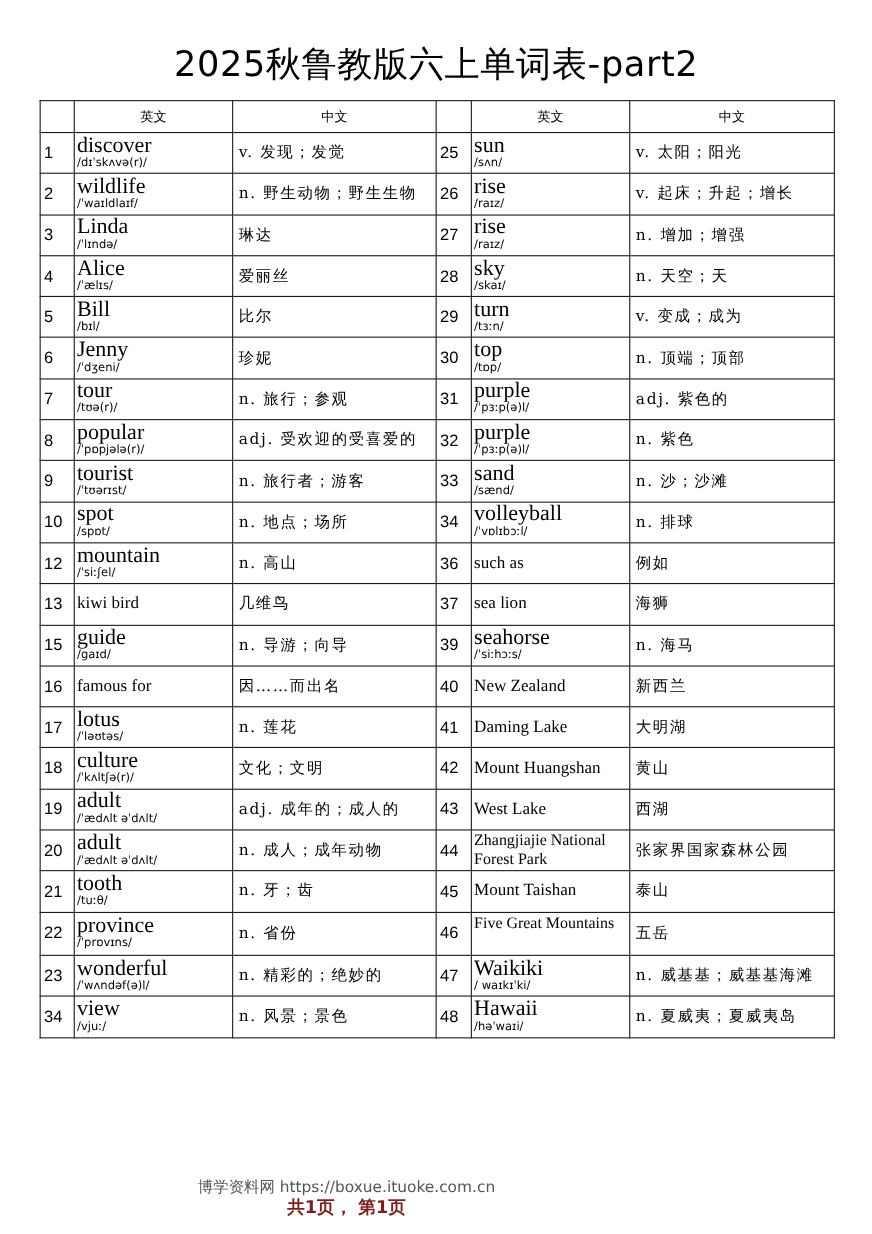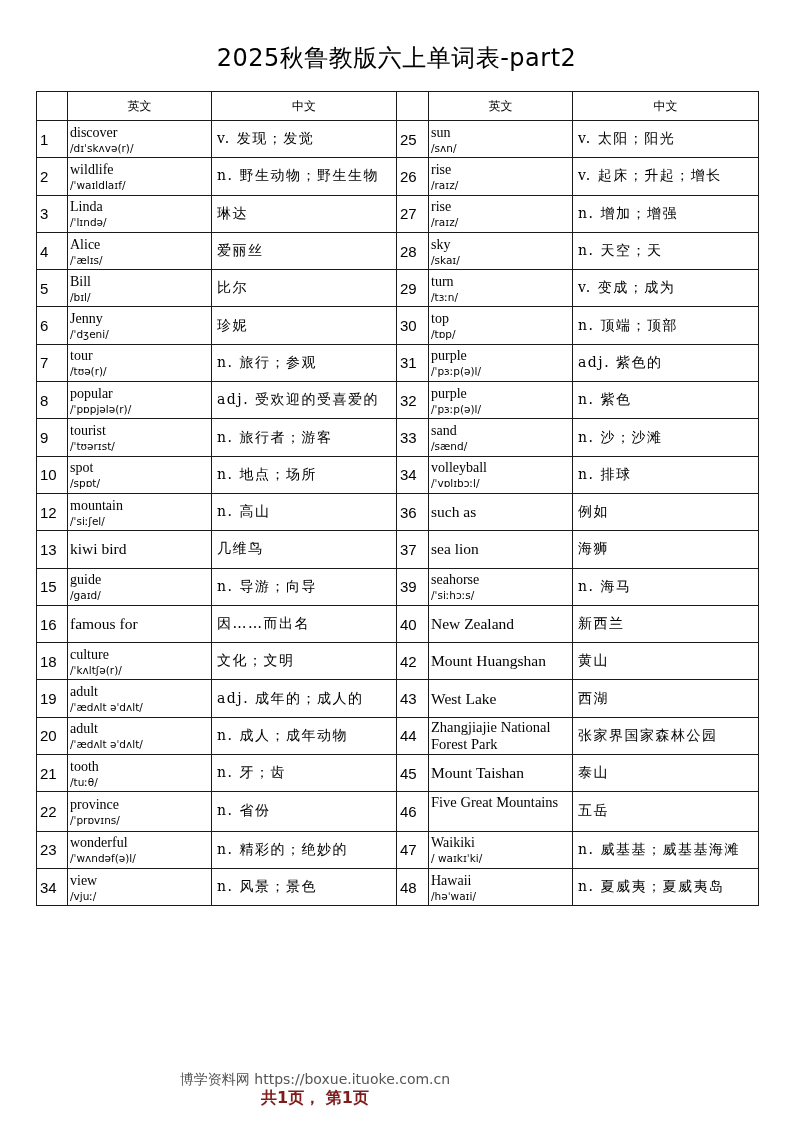--- a/index.html
+++ b/index.html
@@ -1,32 +1,32 @@
 <!DOCTYPE html>
 <html><head>
 <meta charset="utf-8">
 <style>
   html, body { margin: 0; padding: 0; background: #ffffff; }
   body { width: 793px; height: 1122px; position: relative; overflow: hidden; color: #000; }
   .title {
     position: absolute; left: 0; top: 40px; width: 793px; text-align: center;
-    font-family: "DejaVu Sans", sans-serif; font-size: 24px; line-height: 36px; letter-spacing: 0.5px;
+    font-family: "DejaVu Sans", sans-serif; font-size: 32px; line-height: 36px; letter-spacing: 0.5px;
   }
   table.vocab {
     position: absolute; left: 36px; top: 91px; border-collapse: collapse; table-layout: fixed;
     width: 722px;
   }
   table.vocab td {
     border: 1px solid #1a1a1a; padding: 0; vertical-align: middle; overflow: hidden;
   }
   tr.head td { height: 28px; text-align: center; font-family: "DejaVu Serif", serif; font-size: 12px; }
   tr.row td { height: 36.3px; }
   td.num { font-family: "Liberation Sans", sans-serif; font-size: 15px; padding-left: 3px !important; }
   td.en { padding-left: 2px !important; line-height: 1; }
-  td.en .word { display: block; font-family: "Liberation Serif", serif; font-size: 14px; line-height: 17px; }
+  td.en .word { display: block; font-family: "Liberation Serif", serif; font-size: 20px; line-height: 17px; }
   td.en .ipa { display: block; font-family: "DejaVu Sans", sans-serif; font-size: 10.5px; line-height: 13px; margin-top: 1px; }
   td.en .phrase { font-family: "Liberation Serif", serif; font-size: 15.5px; }
   td.en.top-align { vertical-align: top; padding-top: 2px; }
   td.en .phrase.two-line { display: block; font-size: 14.5px; line-height: 17px; }
   td.zh { padding-left: 5px !important; font-family: "DejaVu Serif", serif; font-size: 14px; letter-spacing: 1.5px; white-space: nowrap; }
   .footer {
     position: absolute; left: 0; width: 630px; text-align: center; color: #555;
     font-family: "DejaVu Sans", sans-serif;
   }
   .footer.site { top: 1071px; font-size: 14px; }
@@ -230,20 +230,31 @@
       </tr>
       <tr class="row">
         <td class="num">16</td>
         <td class="en"><span class="phrase">famous for</span></td>
         <td class="zh">因……而出名</td>
         <td class="num">40</td>
         <td class="en"><span class="phrase">New Zealand</span></td>
         <td class="zh">新西兰</td>
       </tr>
       <tr class="row">
+        <td class="num">17</td>
+        <td class="en">
+          <span class="word">lotus</span>
+          <span class="ipa">/ˈləʊtəs/</span>
+        </td>
+        <td class="zh">n. 莲花</td>
+        <td class="num">41</td>
+        <td class="en"><span class="phrase">Daming Lake</span></td>
+        <td class="zh">大明湖</td>
+      </tr>
+      <tr class="row">
         <td class="num">18</td>
         <td class="en">
           <span class="word">culture</span>
           <span class="ipa">/ˈkʌltʃə(r)/</span>
         </td>
         <td class="zh">文化；文明</td>
         <td class="num">42</td>
         <td class="en"><span class="phrase">Mount Huangshan</span></td>
         <td class="zh">黄山</td>
       </tr>

